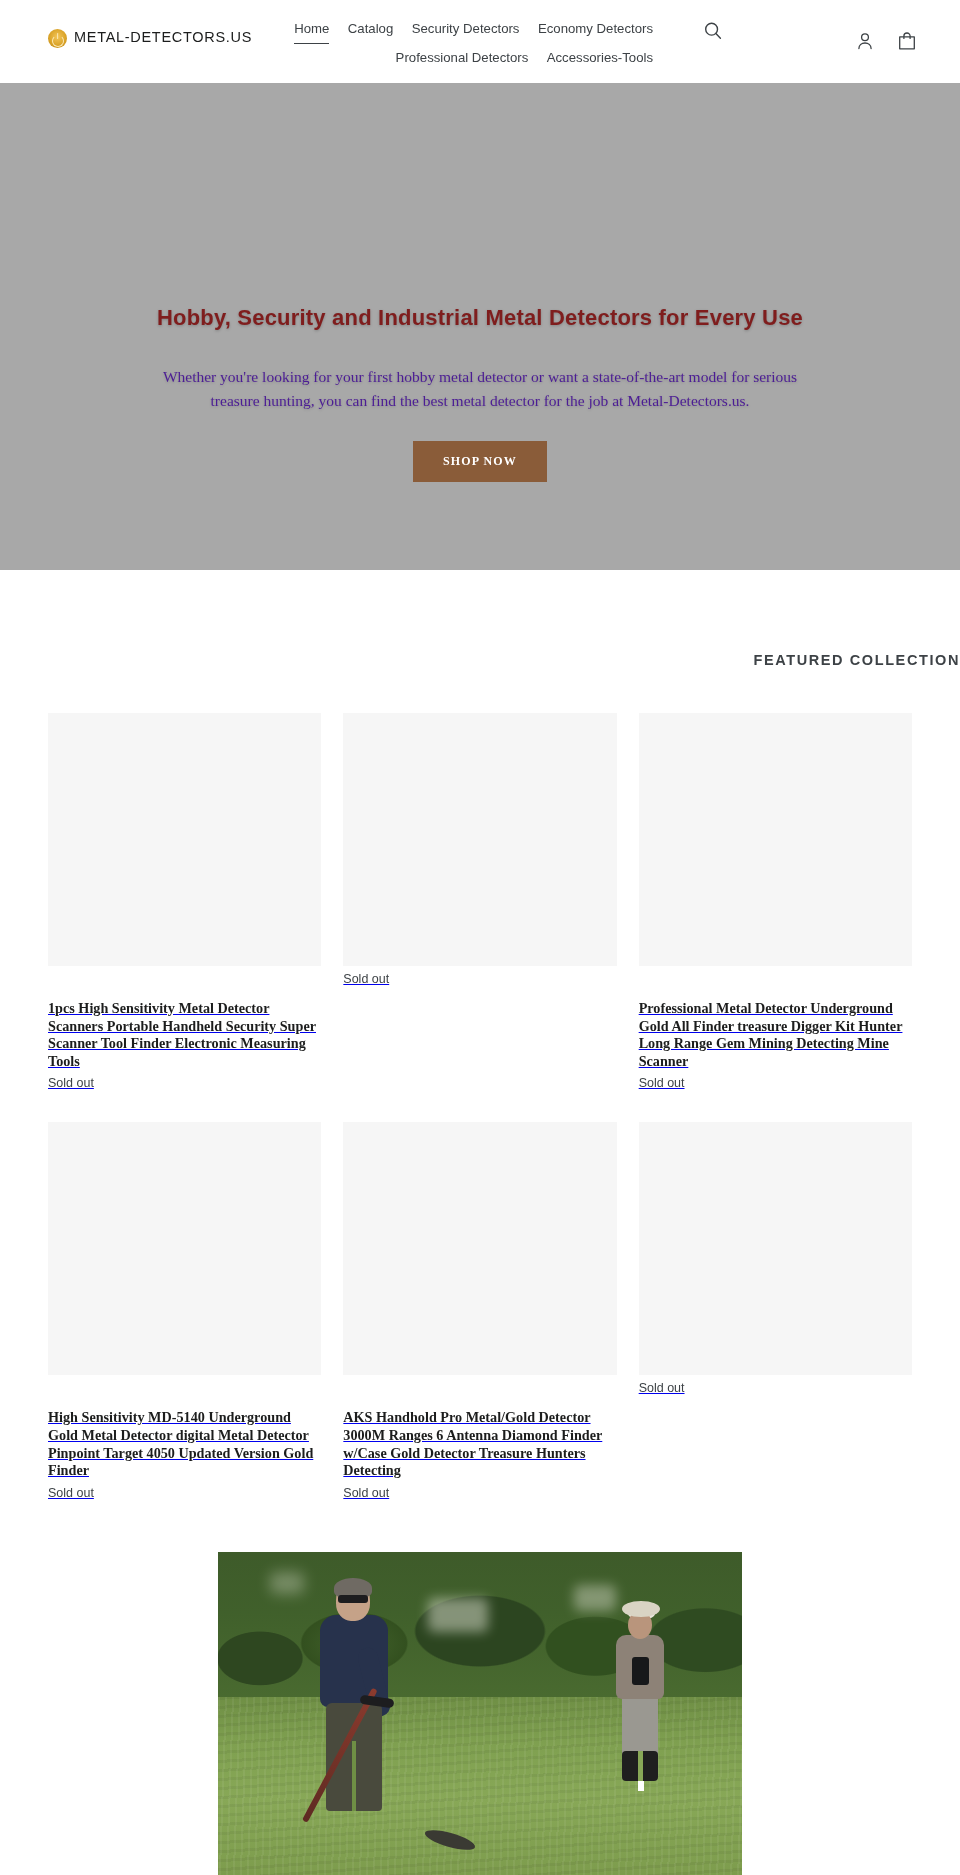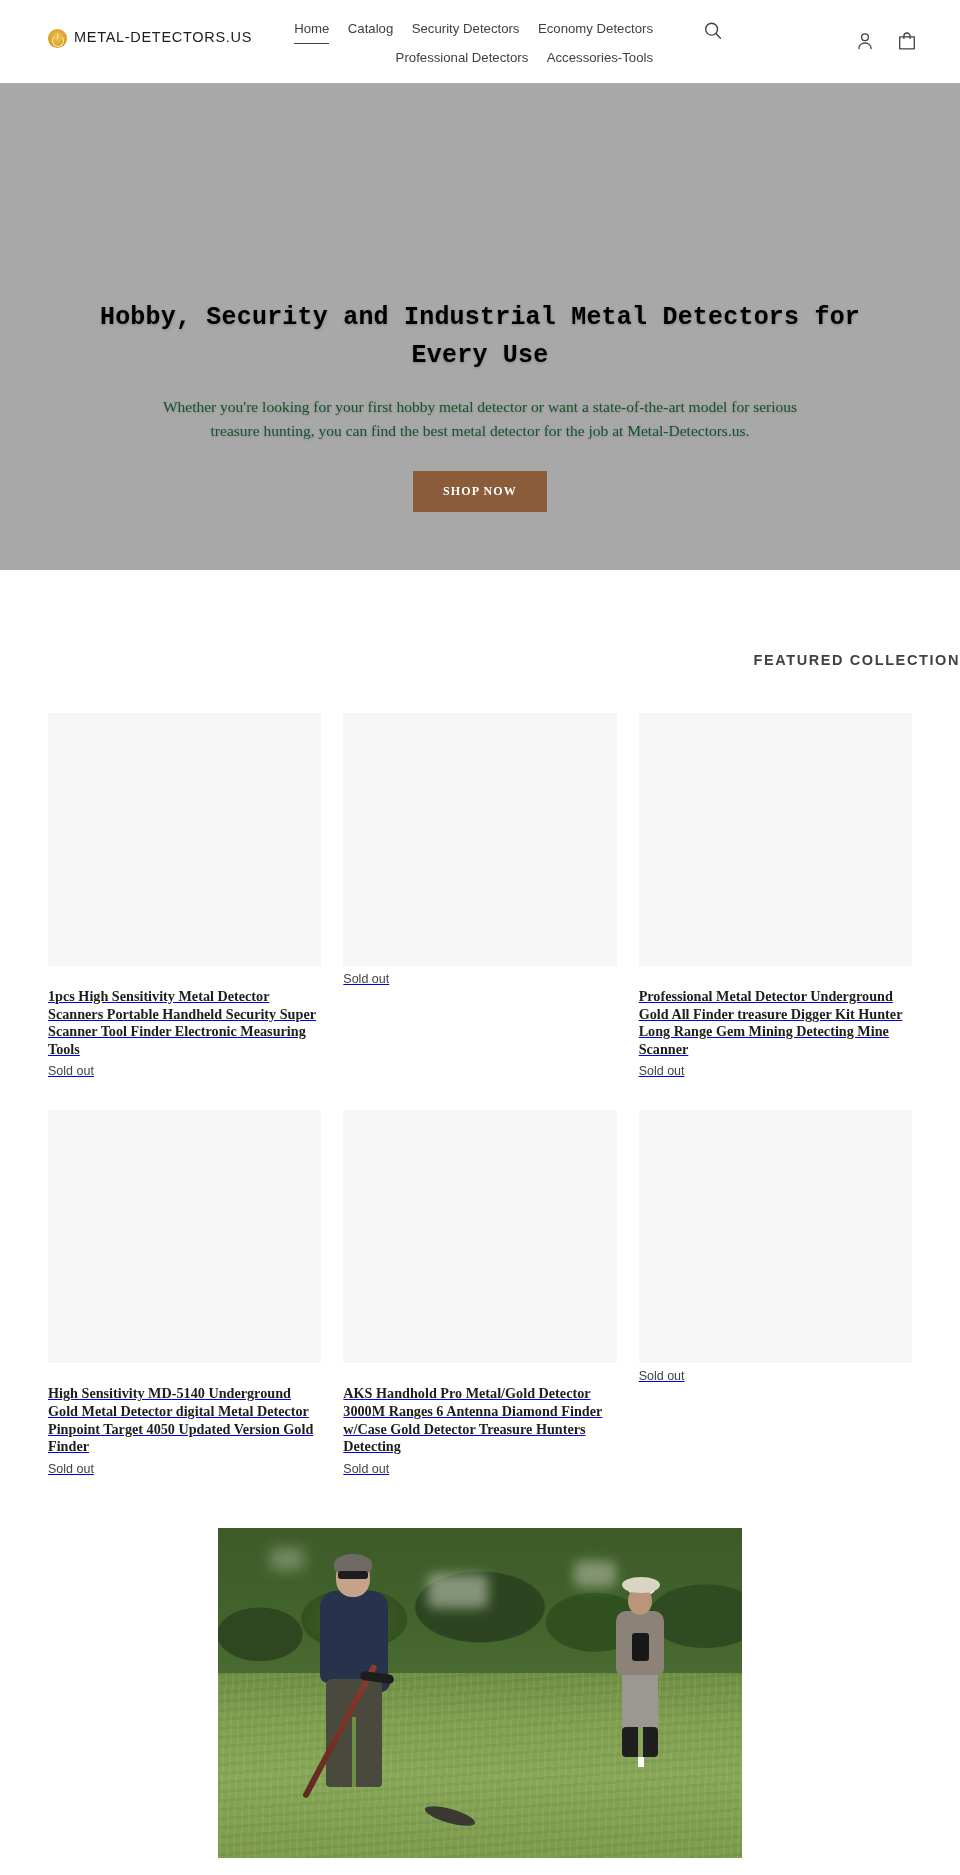--- a/index.html
+++ b/index.html
@@ -118,36 +118,36 @@
   }
   .hero-inner {
     position: absolute;
     left: 0;
     top: 0;
     width: 960px;
     padding-top: 216px;
     text-align: center;
   }
   .hero-title {
-    font-family: Liberation Mono, monospace;
+    font-family: Liberation Sans, sans-serif;
     font-weight: 700;
-    font-size: 25px;
+    font-size: 22px;
     line-height: 38px;
-    color: #000000;
+    color: #7f1d1d;
     letter-spacing: 0.2px;
     max-width: 780px;
     margin: 0 auto;
     text-shadow: 0 1px 3px rgba(0,0,0,0.22);
   }
   .hero-sub {
     font-family: "Liberation Serif", serif;
     font-size: 15.5px;
     line-height: 24px;
-    color: #14532d;
-    margin: 20px auto 0;
+    color: #4c1d95;
+    margin: 28px auto 0;
     max-width: 640px;
     text-shadow: 0 1px 3px rgba(0,0,0,0.18);
     text-align: center;
   }
   .hero-btn {
     display: inline-block;
     margin-top: 28px;
     background: #8a5c39;
     color: #ffffff;
     font-family: "Liberation Serif", serif;
@@ -189,21 +189,21 @@
     width: 100%;
     height: 253px;
     background: #f6f6f6;
   }
   .product-title {
     font-family: "Liberation Serif", serif;
     font-weight: 700;
     font-size: 14.2px;
     line-height: 17.6px;
     color: #1c1d1d;
-    margin-top: 22px;
+    margin-top: 34px;
   }
   .product-status {
     font-family: "Liberation Sans", sans-serif;
     font-size: 12.5px;
     color: #3d4246;
     margin-top: 6px;
   }
 
   
   .photo-section {

